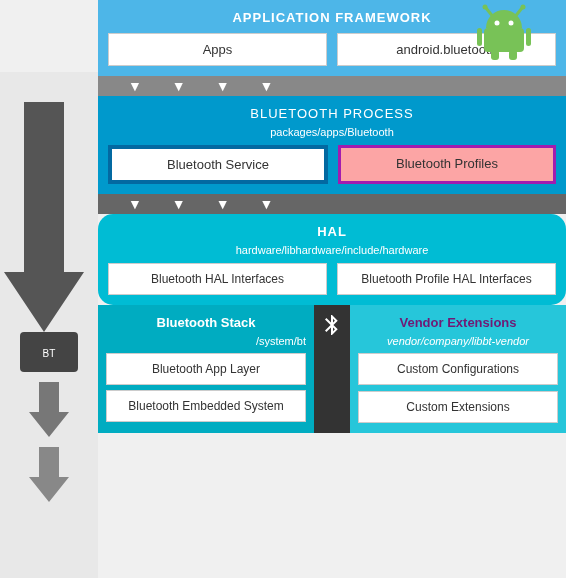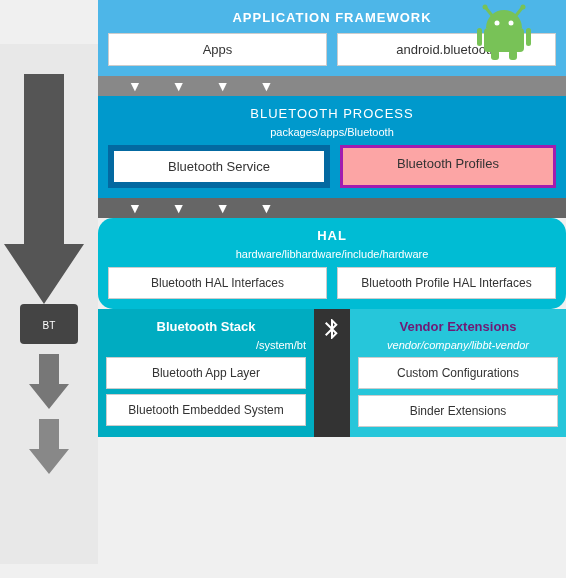--- a/index.html
+++ b/index.html
@@ -64,21 +64,21 @@
       <rect x="8" y="28" width="40" height="24" rx="4" fill="#78C257"></rect>
 
       <rect x="1" y="28" width="5" height="18" rx="2.5" fill="#78C257"></rect>
       <rect x="50" y="28" width="5" height="18" rx="2.5" fill="#78C257"></rect>
 
       <rect x="15" y="50" width="8" height="10" rx="3" fill="#78C257"></rect>
       <rect x="33" y="50" width="8" height="10" rx="3" fill="#78C257"></rect>
     </svg>
   </div>
 
-  <div style="position:absolute;left:0;top:44px;width:98px;bottom:0;z-index:2;">
+  <div style="position:absolute;left:0;top:72px;width:98px;bottom:0;z-index:2;">
     <svg width="98" height="520">
 
       <rect x="0" y="0" width="98" height="520" fill="#e8e8e8"></rect>
 
       <polygon points="10,10 50,10 50,180 70,180 30,240 -10,180 10,180" fill="#555" transform="translate(14, 20)"></polygon>
 
       <rect x="20" y="260" width="58" height="40" rx="4" fill="#444"></rect>
       <text x="49" y="285" text-anchor="middle" fill="white" font-size="10" font-family="Arial">BT</text>
 
       <polygon points="10,0 30,0 30,30 40,30 20,55 0,30 10,30" fill="#777" transform="translate(29, 310)"></polygon>
@@ -104,21 +104,21 @@
         <span style="color:white;font-size:14px;">▼</span>
         <span style="color:white;font-size:14px;">▼</span>
         <span style="color:white;font-size:14px;">▼</span>
       </div>
     </div>
 
     <div style="background:#0099cc;padding:6px 10px 10px 10px;">
       <div style="text-align:center;color:white;font-weight:normal;font-size:13px;letter-spacing:1px;padding:4px 0 3px 0;">BLUETOOTH PROCESS</div>
       <div style="text-align:center;color:white;font-size:11px;padding:2px 0 7px 0;">packages/apps/Bluetooth</div>
       <div class="boxes-row" style="display:flex;gap:10px;justify-content:center;">
-        <div class="box" style="background:white;border:6px solid #0369a1;padding:8px 16px;font-size:13px;color:#333;text-align:center;flex:1;">Bluetooth Service</div>
+        <div class="box" style="background:white;border:4px solid #0369a1;padding:8px 16px;font-size:13px;color:#333;text-align:center;flex:1;">Bluetooth Service</div>
         <div class="box" style="background:#fca5a5;border:3px solid #a21caf;padding:8px 16px;font-size:13px;color:#333;text-align:center;flex:1;">Bluetooth Profiles</div>
       </div>
     </div>
 
     <div style="background:#666;height:20px;position:relative;display:flex;align-items:center;">
       <span style="position:absolute;left:-40px;color:#333;font-size:12px;font-weight:bold;background:white;padding:1px 4px;border:1px solid #ccc;">JNI</span>
       <div style="display:flex;gap:30px;margin-left:30px;">
         <span style="color:white;font-size:14px;">▼</span>
         <span style="color:white;font-size:14px;">▼</span>
         <span style="color:white;font-size:14px;">▼</span>
@@ -147,19 +147,19 @@
       <div style="background:#333;width:36px;display:flex;align-items:flex-start;justify-content:center;padding-top:8px;">
         <svg width="24" height="24" viewBox="0 0 24 24">
           <path d="M17.71 7.71L12 2h-1v7.59L6.41 5 5 6.41 10.59 12 5 17.59 6.41 19 11 14.41V22h1l5.71-5.71-4.3-4.29 4.3-4.29zM13 5.83l1.88 1.88L13 9.59V5.83zm1.88 10.46L13 18.17v-3.76l1.88 1.88z" fill="white"></path>
         </svg>
       </div>
 
       <div style="background:#26c6da;flex:1;padding:6px 8px 10px 8px;">
         <div style="text-align:center;color:#701a75;font-weight:bold;font-size:13px;padding:4px 0 3px 0;">Vendor Extensions</div>
         <div style="text-align:center;color:white;font-size:11px;padding:2px 0 6px 0;font-style:italic;">vendor/company/libbt-vendor</div>
         <div style="background:white;border:1px solid #ccc;padding:8px 10px;font-size:12px;color:#333;text-align:center;margin-bottom:6px;">Custom Configurations</div>
-        <div style="background:white;border:1px solid #ccc;padding:8px 10px;font-size:12px;color:#333;text-align:center;">Binder Extensions</div>
+        <div style="background:white;border:1px solid #ccc;padding:8px 10px;font-size:12px;color:#333;text-align:center;">Custom Extensions</div>
       </div>
 
     </div>
   </div>
 
 </div>
 
 </body></html>

